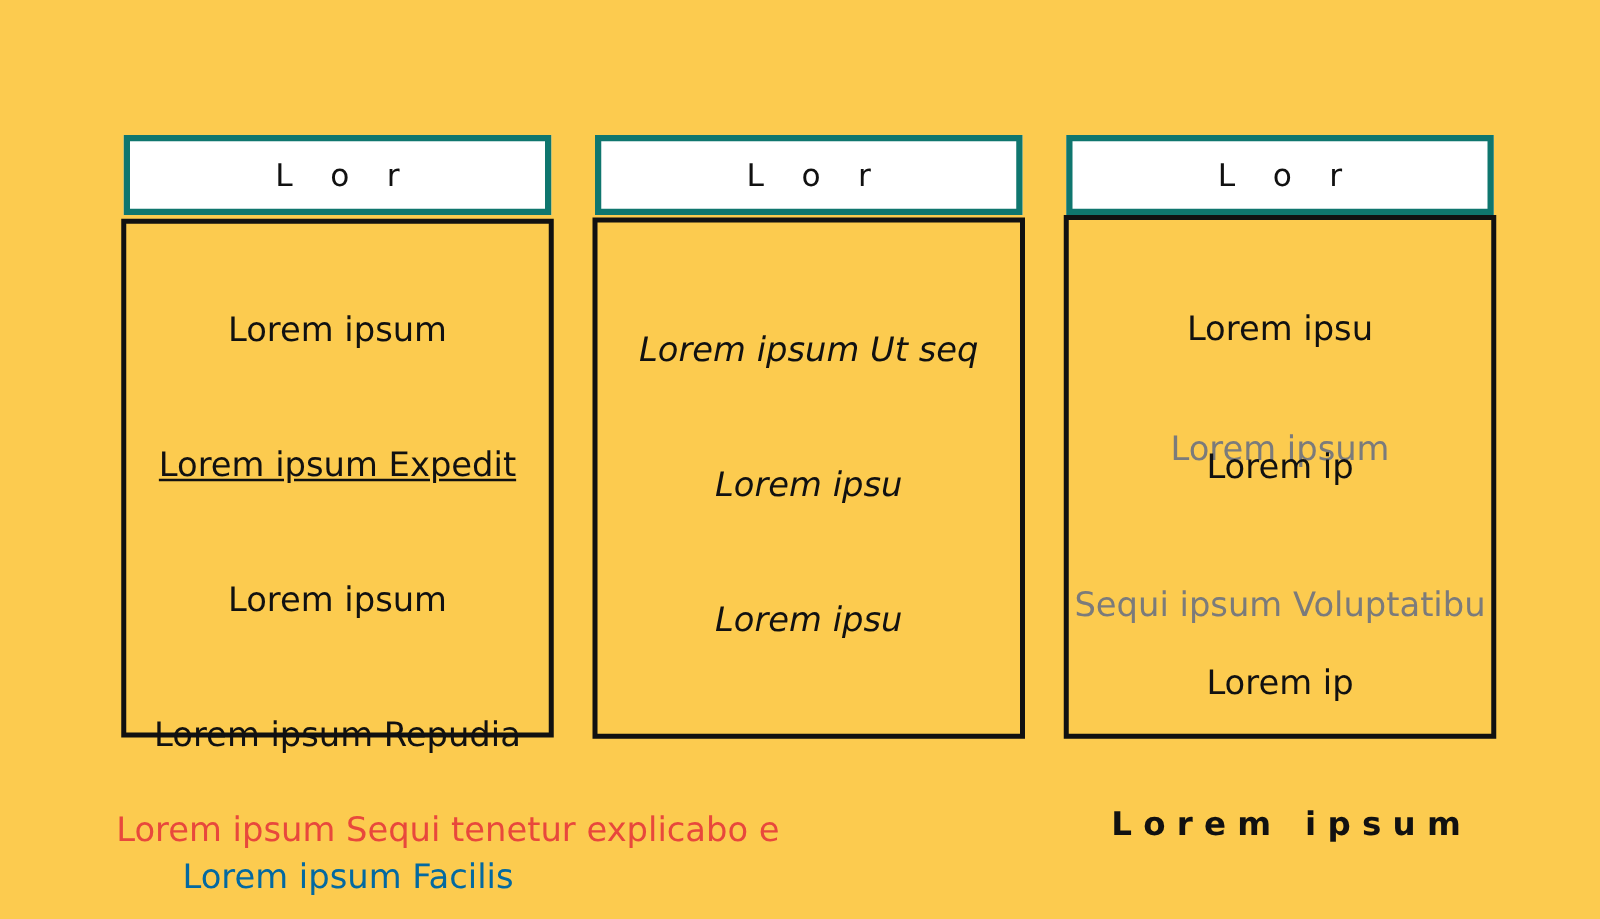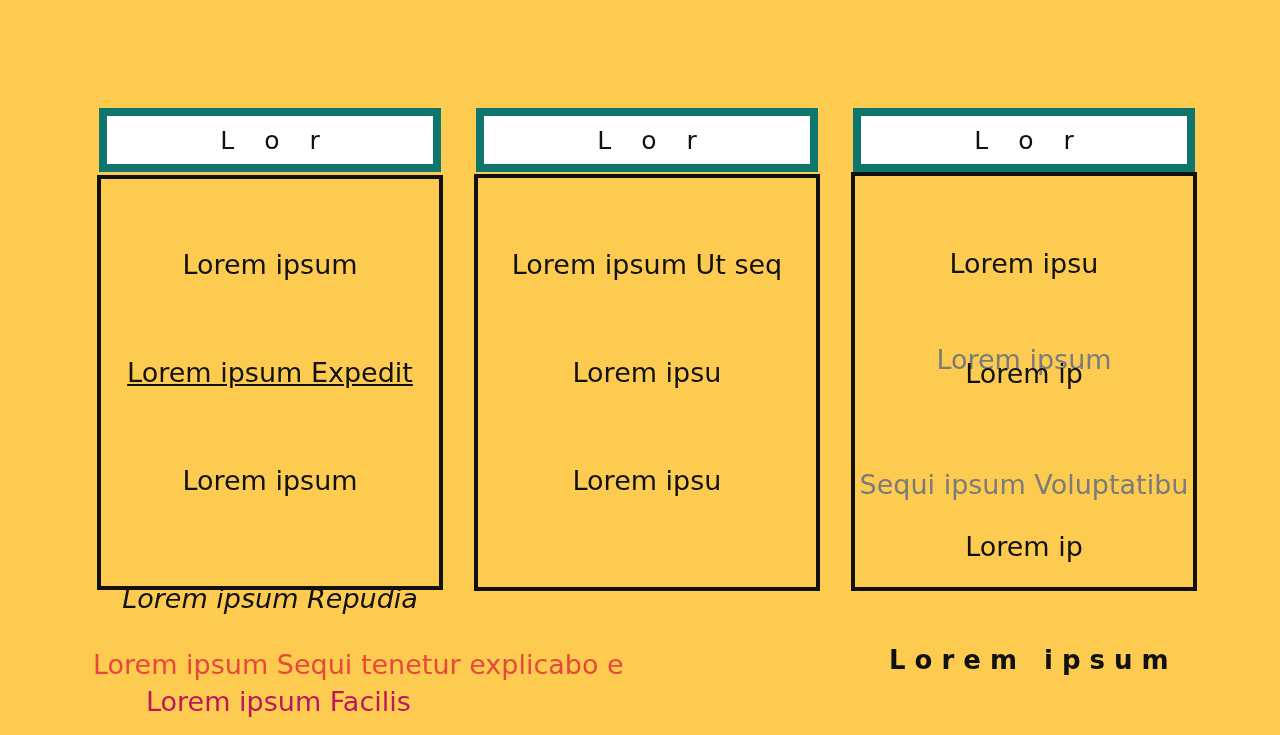--- a/index.html
+++ b/index.html
@@ -35,21 +35,21 @@
   .column.col-3 { left: 851px; }
 
   
   .col-header {
     position: absolute;
     left: 2px;
     top: 0px;
     width: 342px;
     height: 64px;
     background: #ffffff;
-    border: 8px solid #0f766e;
+    border: 5px solid #0f766e;
     box-sizing: border-box;
     display: flex;
     align-items: center;
     justify-content: center;
     z-index: 3;
   }
   .col-header-label {
     font-size: 25px;
     letter-spacing: 11px;
     color: #111111;
@@ -76,39 +76,39 @@
   
   .col-items {
     position: absolute;
     left: 0;
     top: 67px;
     width: 346px;
     height: 415px;
     z-index: 4;
   }
   .col-3 .col-items { top: 64px; height: 419px; }
-  .col-2 .col-items { top: 66px; height: 302px; }
+  .col-2 .col-items { top: 82px; height: 302px; font-style: italic; }
 
   .col-item {
     position: absolute;
     width: 346px;
     text-align: center;
     font-size: 27px;
     line-height: 1.15;
     color: #111111;
     white-space: nowrap;
   }
   .col-item.muted { color: #7b7b7b; }
 
   
   
   .col-1 .item-0 { top: 74px;  }
   .col-1 .item-1 { top: 182px; text-decoration: underline; }
   .col-1 .item-2 { top: 290px; }
-  .col-1 .item-3 { top: 408px; font-style: italic; }
+  .col-1 .item-3 { top: 398px; }
 
   
   .col-2 .item-0 { top: 75px;  }
   .col-2 .item-1 { top: 183px; }
   .col-2 .item-2 { top: 291px; }
 
   
   .col-3 .item-0 { top: 76px;  }
   .col-3 .item-1 { top: 172px; }
   .col-3 .item-2 { top: 186px; }
@@ -131,21 +131,21 @@
   .foot-primary {
     left: 93px;
     top: 20px;
     font-size: 27px;
     color: #e8483c;
   }
   .foot-secondary {
     left: 146px;
     top: 57px;
     font-size: 27px;
-    color: #be185d;
+    color: #0369a1;
   }
   .foot-right {
     left: 889px;
     top: 16px;
     font-size: 26px;
     font-weight: bold;
     letter-spacing: 9px;
     color: #111111;
   }
 </style>

